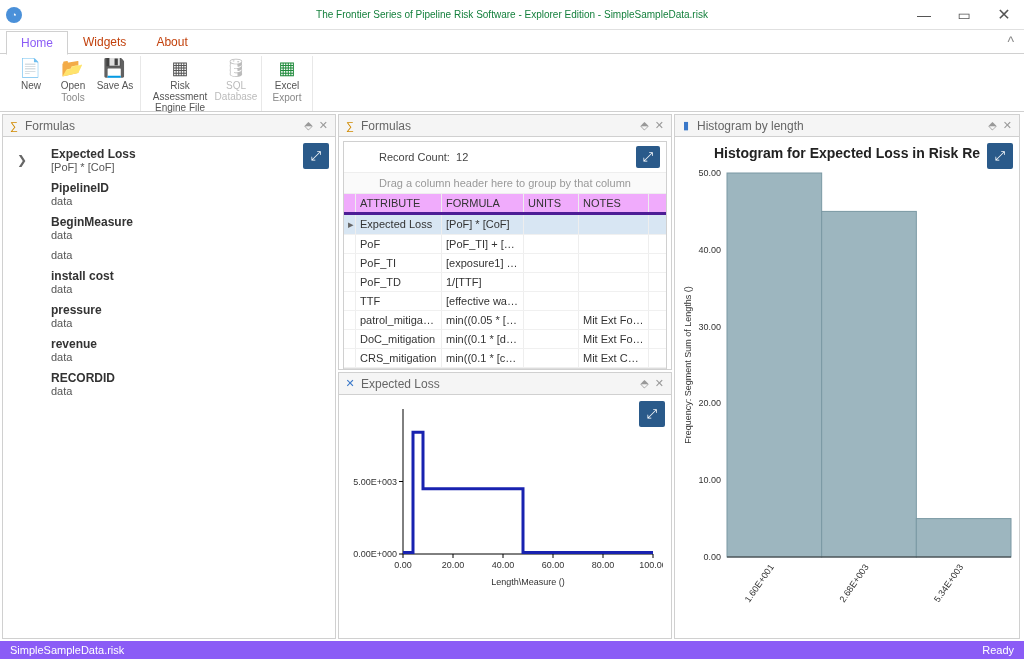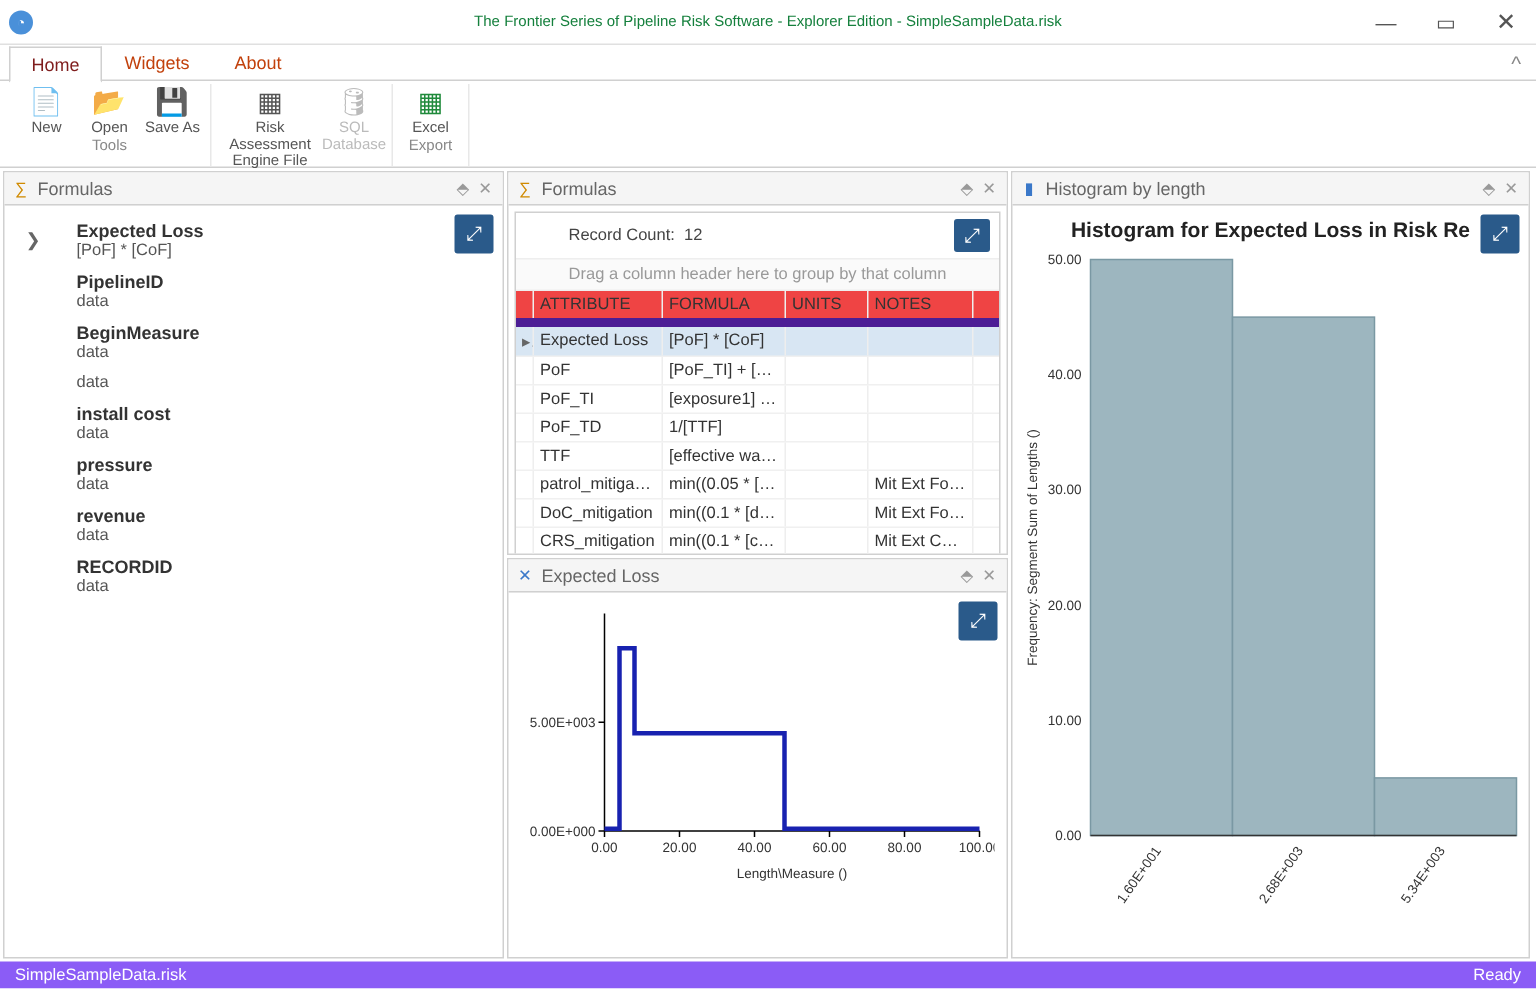--- a/index.html
+++ b/index.html
@@ -9,21 +9,21 @@
 .titlebar { height: 30px; background: #fff; display: flex; align-items: center; justify-content: center; position: relative; border-bottom: 1px solid #e0e0e0; }
 .titlebar-icon { position: absolute; left: 6px; width: 16px; height: 16px; background: #4a90d9; border-radius: 50%; display:flex; align-items:center; justify-content:center; color:#fff; font-size:9px; }
 .titlebar-title { font-size: 10px; color: #15803d; }
 .titlebar-controls { position: absolute; right: 0; display: flex; }
 .titlebar-controls div { width: 40px; height: 30px; display: flex; align-items: center; justify-content: center; color: #555; font-size: 14px; }
 .titlebar-controls div:last-child { font-size: 16px; }
 
 
 .menutabs { height: 24px; display: flex; align-items: center; border-bottom: 1px solid #d0d0d0; padding-left: 6px; position:relative;}
 .menutabs .tab { padding: 4px 14px; font-size: 12px; color: #c2410c; border: 1px solid transparent; }
-.menutabs .tab.active { color: #7f1d1d; border: 1px solid #d0d0d0; border-bottom: 1px solid #fff; background:#fff; position:relative; top:1px;}
+.menutabs .tab.active { color: #8b5cf6; border: 1px solid #d0d0d0; border-bottom: 1px solid #fff; background:#fff; position:relative; top:1px;}
 .menutabs .caret { position:absolute; right:10px; top:4px; color:#888; font-size:14px;}
 
 
 .ribbon { height: 58px; background: #fff; border-bottom: 1px solid #d0d0d0; display: flex; padding: 2px 6px 0 6px; }
 .ribbon-group { display: flex; flex-direction: column; align-items: center; border-right: 1px solid #e8e8e8; padding: 0 4px; }
 .ribbon-group-row { display: flex; }
 .ribbon-btn { display: flex; flex-direction: column; align-items: center; justify-content: flex-start; width: 42px; padding: 1px 2px; font-size: 10px; line-height: 11px; color: #555; text-align: center; }
 .ribbon-btn.wide { width: 70px; }
 .ribbon-btn .ricon { width: 22px; height: 22px; margin-bottom: 1px; display:flex; align-items:center; justify-content:center; font-size:18px; }
 .ribbon-btn.disabled { color: #bbb; }
@@ -48,21 +48,21 @@
 .tree-collapse { position:absolute; left:14px; top:16px; color:#666; }
 .tree-item { margin-left: 40px; margin-bottom: 8px; }
 .tree-item .t-label { font-weight: bold; font-size: 12px; color:#333; }
 .tree-item .t-sub { font-size: 11px; color:#555; }
 .expand-btn { position:absolute; right:6px; top:6px; width:26px; height:26px; background:#2a5a8a; color:#fff; display:flex; align-items:center; justify-content:center; border-radius:2px; font-size:13px;}
 
 
 .grid-wrap { border:1px solid #d0d0d0; }
 .grid-top { padding: 4px 6px; font-size:11px; color:#444; display:flex; align-items:center; justify-content:space-between;margin-left:29px;}
 .grid-drag { text-align:center; font-size:11px; color:#999; padding:4px; background:#fafafa; border-top:1px solid #eee; border-bottom:1px solid #eee;}
-.grid-head { display:flex; background:#ef4444; border-bottom:6px solid #4c1d95; font-size:11px; }
+.grid-head { display:flex; background:#f0abfc; border-bottom:3px solid #4c1d95; font-size:11px; }
 .grid-head div, .grid-row div { padding:3px 4px; border-right:1px solid #eee; overflow:hidden; white-space:nowrap; text-overflow:ellipsis; font-size:11px;}
 .grid-row { display:flex; border-bottom:1px solid #f0f0f0; }
 .grid-row.selected { background:#d8e6f3; }
 .col-attr { width: 86px; } .col-form { width: 82px; } .col-units { width:55px; } .col-notes { width:70px; }
 .row-caret { width:12px; text-align:center; color:#666; }
 .grid-scroll { height:12px; background:#f0f0f0; border-top:1px solid #ddd; position:relative;}
 .grid-scroll .thumb { position:absolute; left:16px; top:1px; width:150px; height:10px; background:#cfcfcf; border-radius:2px;}
 .grid-scroll .arrow { position:absolute; top:0; width:14px; height:12px; text-align:center; color:#888; font-size:9px; line-height:12px;}
 
 

